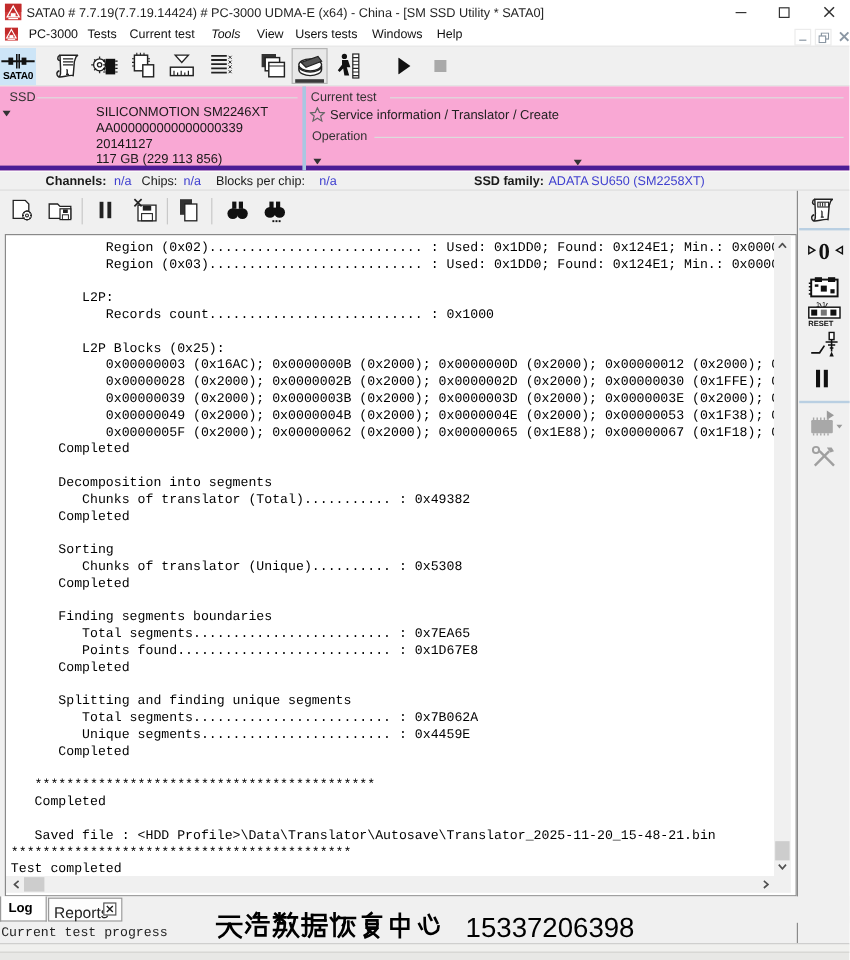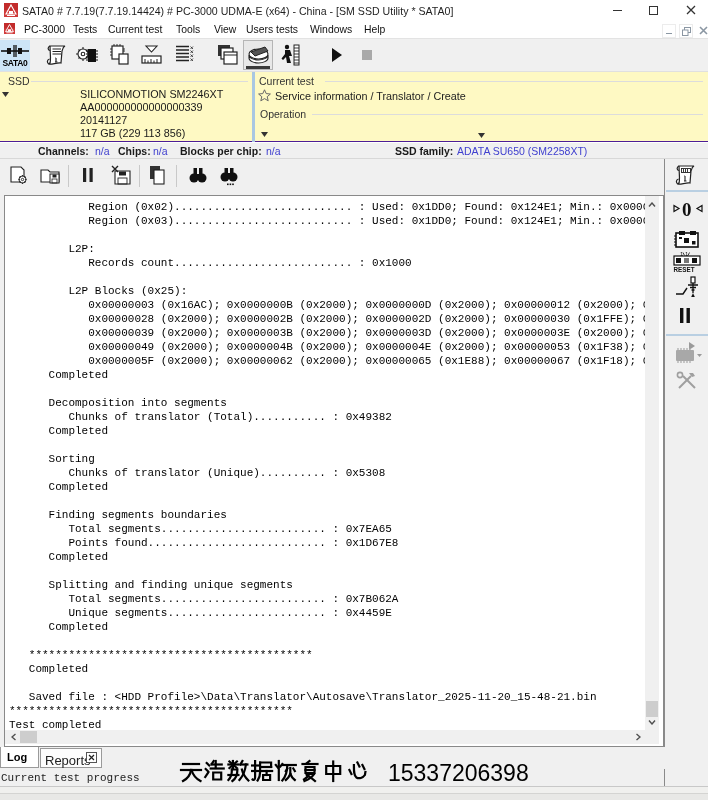--- a/index.html
+++ b/index.html
@@ -31,21 +31,21 @@
   <svg class="abs" style="left:4px;top:2px" width="11" height="11" viewBox="0 0 14 14">
     <rect x="0" y="0" width="14" height="14" fill="#d03a3a"></rect>
     <rect x="0" y="0" width="14" height="7" fill="#c22b2b"></rect>
     <path d="M7 2 L12 11 L2 11 Z" fill="none" stroke="#fff" stroke-width="1.2"></path>
     <rect x="5" y="8" width="4" height="3" fill="#fff"></rect>
     <rect x="3" y="12" width="8" height="1" fill="#fff"></rect>
   </svg>
   <span class="abs" style="left:24px;top:3px;">PC-3000</span>
   <span class="abs" style="left:73px;top:3px;">Tests</span>
   <span class="abs" style="left:108px;top:3px;">Current test</span>
-  <span class="abs" style="left:176px;top:3px;">Tools</span>
+  <span class="abs" style="left:176px;top:3px;font-style:italic;">Tools</span>
   <span class="abs" style="left:214px;top:3px;">View</span>
   <span class="abs" style="left:246px;top:3px;">Users tests</span>
   <span class="abs" style="left:310px;top:3px;">Windows</span>
   <span class="abs" style="left:364px;top:3px;">Help</span>
 
   <div class="abs" style="left:662px;top:3px;width:14px;height:14px;border:1px solid #ececec;"></div>
   <div class="abs" style="left:666px;top:11.5px;width:6px;height:1.5px;background:#8b97a3;"></div>
   <div class="abs" style="left:679px;top:3px;width:14px;height:14px;border:1px solid #ececec;"></div>
   <svg class="abs" style="left:682px;top:5.5px" width="9" height="9" viewBox="0 0 9 9">
     <rect x="2.5" y="0.5" width="6" height="5" fill="none" stroke="#8b97a3" stroke-width="1"></rect>
@@ -143,21 +143,21 @@
   <div class="dotsep" style="left:313px;"></div>
 
   <svg class="abs" style="left:331px;top:9px" width="12" height="14" viewBox="0 0 12 14">
     <path d="M1 0 L11 7 L1 14 Z" fill="#111"></path>
   </svg>
 
   <div class="abs" style="left:362px;top:11px;width:10px;height:10px;background:#a9a9a9;"></div>
   <div class="abs" style="left:0;top:32px;width:708px;height:1px;background:#e0e0e0;"></div>
 </div>
 
-<div class="abs" style="left:0;top:72px;width:708px;height:70px;background:#fef9c3;border-bottom:1px solid #4c1d95;">
+<div class="abs" style="left:0;top:72px;width:708px;height:70px;background:#f9a8d4;border-bottom:4px solid #4c1d95;">
 
   <div class="abs" style="left:8px;top:3px;font-size:10.5px;color:#333;">SSD</div>
   <div class="abs" style="left:31px;top:9px;width:217px;height:1px;background:#dcdcdc;"></div>
   <svg class="abs" style="left:2px;top:20px" width="7" height="5" viewBox="0 0 7 5">
       <path d="M0 0 H7 L3.5 5 Z" fill="#333"></path>
     </svg>
   <div class="abs" style="left:80px;top:16px;font-size:10.8px;color:#1a1a1a;line-height:13px;">SILICONMOTION SM2246XT<br>AA000000000000000339<br>20141127<br>117 GB (229 113 856)</div>
 
   <div class="abs" style="left:252px;top:0;width:3px;height:70px;background:#a9c7e2;"></div>
 
@@ -174,23 +174,23 @@
     </svg>
   <svg class="abs" style="left:478px;top:61px" width="7" height="5" viewBox="0 0 7 5">
       <path d="M0 0 H7 L3.5 5 Z" fill="#333"></path>
     </svg>
 </div>
 
 <div class="abs" style="left:0;top:143px;width:708px;height:16px;background:#f0f0f0;font-size:10.5px;">
   <span class="abs" style="left:1px;top:2px;font-weight:bold;margin-top:24px;">Phys:</span>
   <span class="abs" style="left:38px;top:2px;font-weight:bold;">Channels:</span>
   <span class="abs" style="left:95px;top:2px;color:#4040cf;">n/a</span>
-  <span class="abs" style="left:118px;top:2px;font-weight:bold;">Chips:</span>
+  <span class="abs" style="left:118px;top:2px;font-weight:normal;">Chips:</span>
   <span class="abs" style="left:153px;top:2px;color:#4040cf;">n/a</span>
-  <span class="abs" style="left:180px;top:2px;font-weight:bold;">Blocks per chip:</span>
+  <span class="abs" style="left:180px;top:2px;font-weight:normal;">Blocks per chip:</span>
   <span class="abs" style="left:266px;top:2px;color:#4040cf;">n/a</span>
   <span class="abs" style="left:395px;top:2px;font-weight:bold;">SSD family:</span>
   <span class="abs" style="left:457px;top:2px;color:#4040cf;">ADATA SU650 (SM2258XT)</span>
   <div class="abs" style="left:0;top:15px;width:708px;height:1px;background:#d8d8d8;"></div>
 </div>
 
 <div class="abs" style="left:0;top:159px;width:708px;height:627px;background:#f0f0f0;"></div>
 
 <div class="abs" style="left:0;top:159px;width:664px;height:34px;background:#f0f0f0;">
 

